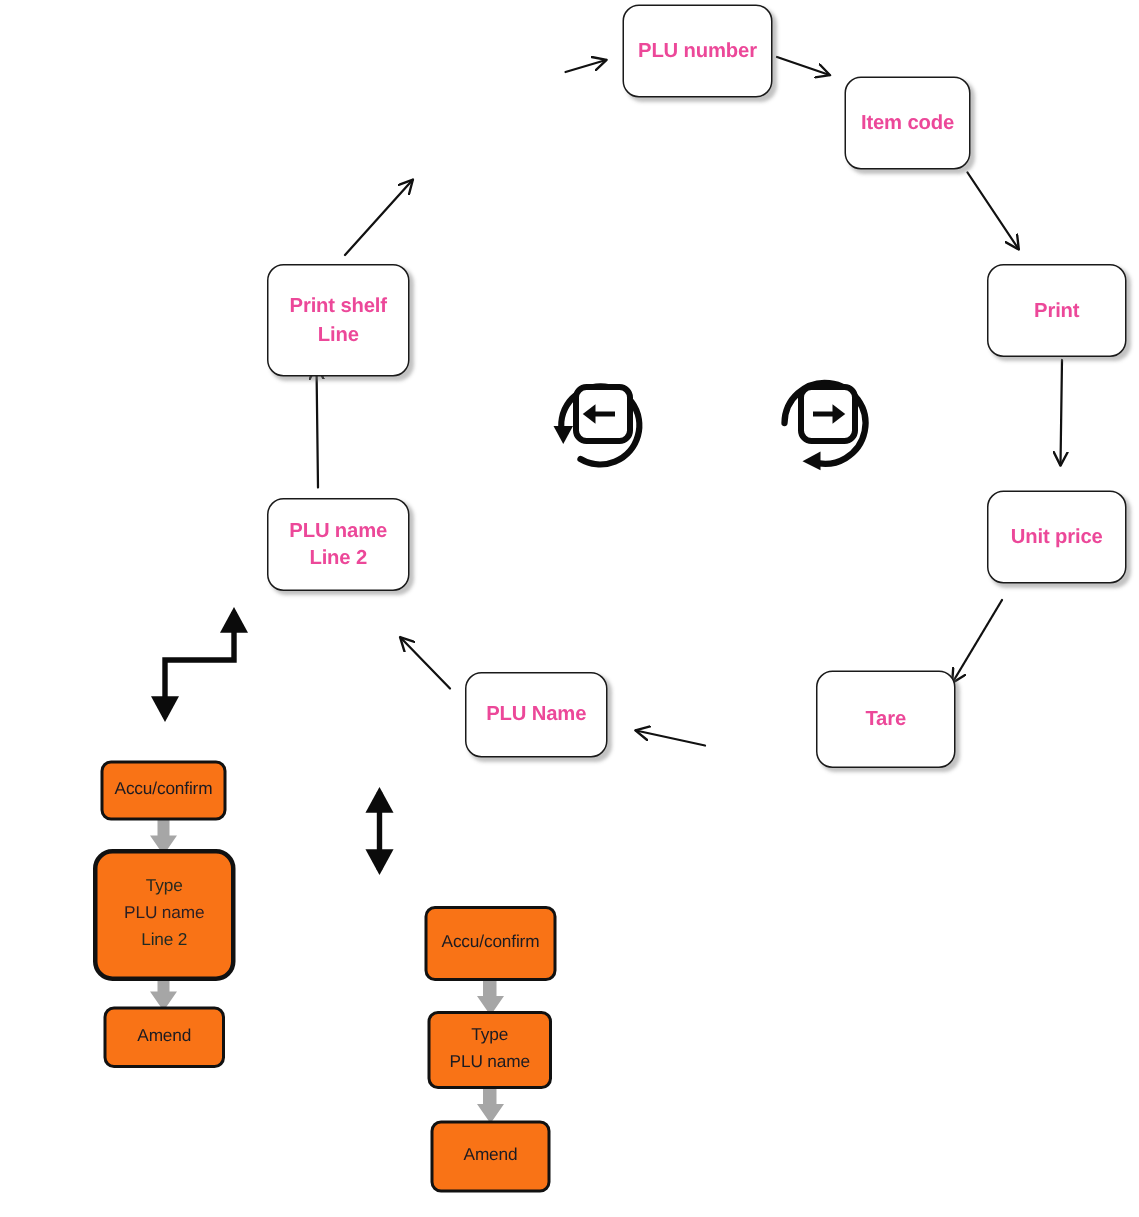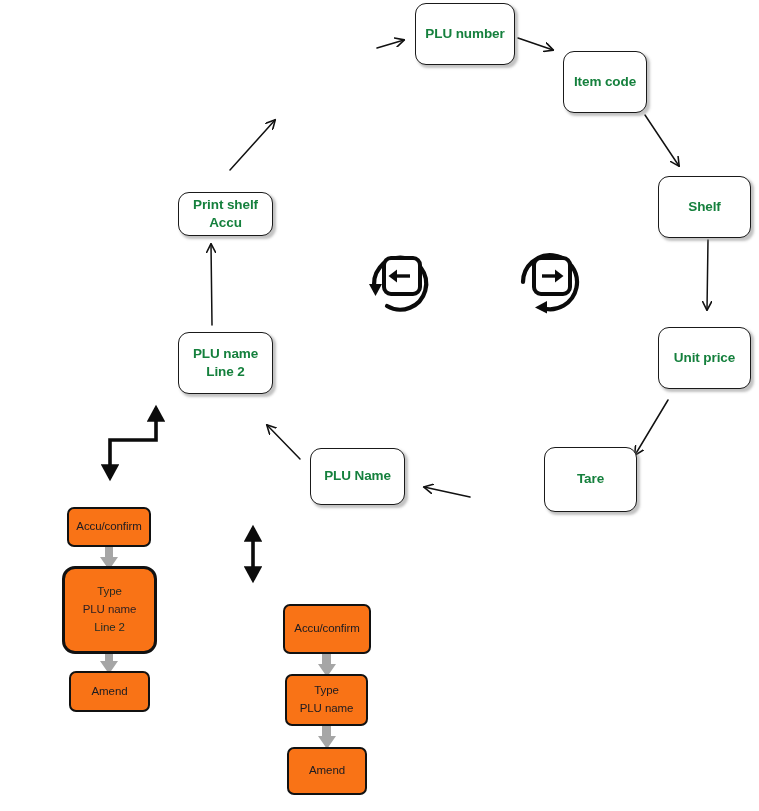--- a/index.html
+++ b/index.html
@@ -30,21 +30,21 @@
     position: absolute;
     background: #ffffff;
     border: 1.2px solid #1a1a1a;
     border-radius: 11px;
     box-shadow: 2.5px 2.5px 2.5px rgba(120,120,120,0.45);
     display: flex;
     flex-direction: column;
     align-items: center;
     justify-content: center;
     text-align: center;
-    color: #15803d;
+    color: #ec4899;
     font-weight: bold;
     font-size: 13.5px;
     line-height: 1.35;
     letter-spacing: -0.1px;
   }
   .node .ln { display: block; white-space: nowrap; }
 
   
   .kbox {
     position: absolute;
@@ -149,43 +149,43 @@
 
   <div class="node" style="left:415px; top:3px; width:100px; height:62px;">
     <span class="ln">PLU number</span>
   </div>
 
   <div class="node" style="left:563px; top:51px; width:84px; height:62px;">
     <span class="ln">Item code</span>
   </div>
 
   <div class="node" style="left:658px; top:176px; width:93px; height:62px;">
-    <span class="ln">Shelf</span>
+    <span class="ln">Print</span>
   </div>
 
   <div class="node" style="left:658px; top:327px; width:93px; height:62px;">
     <span class="ln">Unit price</span>
   </div>
 
   <div class="node" style="left:508px; top:447px; width:93px; height:65px;margin-left:36px;">
     <span class="ln">Tare</span>
   </div>
 
   <div class="node" style="left:310px; top:448px; width:95px; height:57px;">
     <span class="ln">PLU Name</span>
   </div>
 
   <div class="node" style="left:178px; top:332px; width:95px; height:62px;">
     <span class="ln">PLU name</span>
     <span class="ln">Line 2</span>
   </div>
 
-  <div class="node" style="left:178px; top:192px; width:95px; height:44px;">
+  <div class="node" style="left:178px; top:176px; width:95px; height:75px;">
     <span class="ln">Print shelf</span>
-    <span class="ln">Accu</span>
+    <span class="ln">Line</span>
   </div>
 
 
   <div class="rotary" style="left:361px; top:238px;">
     <svg viewBox="0 0 80 80" width="80" height="80">
 
       <path d="M 14 52 A 26 26 0 1 1 26 68" fill="none" stroke="#0b0b0b" stroke-width="4.2" stroke-linecap="round"></path>
       <path d="M 8 46 L 14.5 58 L 21 46 Z" fill="#0b0b0b"></path>
 
       <rect x="23" y="20" width="36" height="36" rx="7" ry="7" fill="#ffffff" stroke="#0b0b0b" stroke-width="4"></rect>

